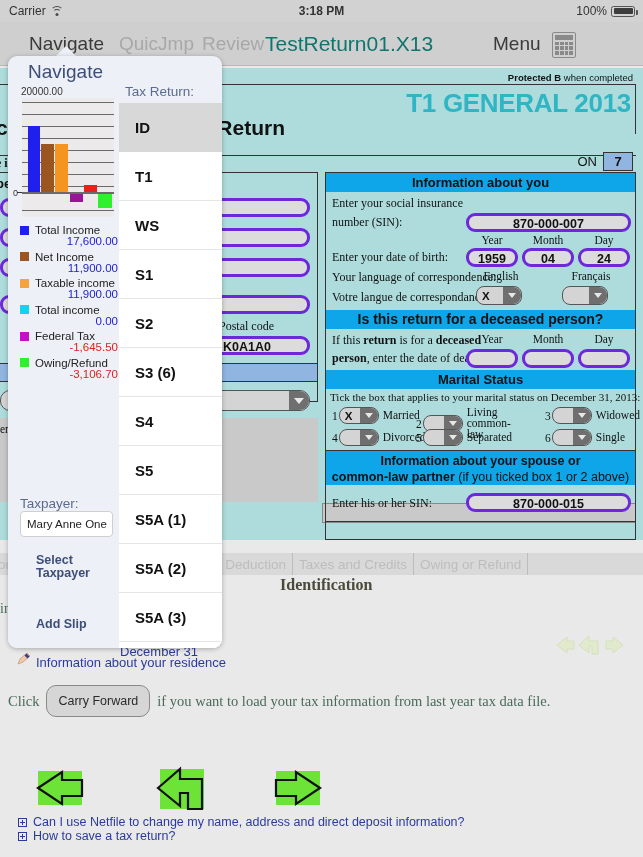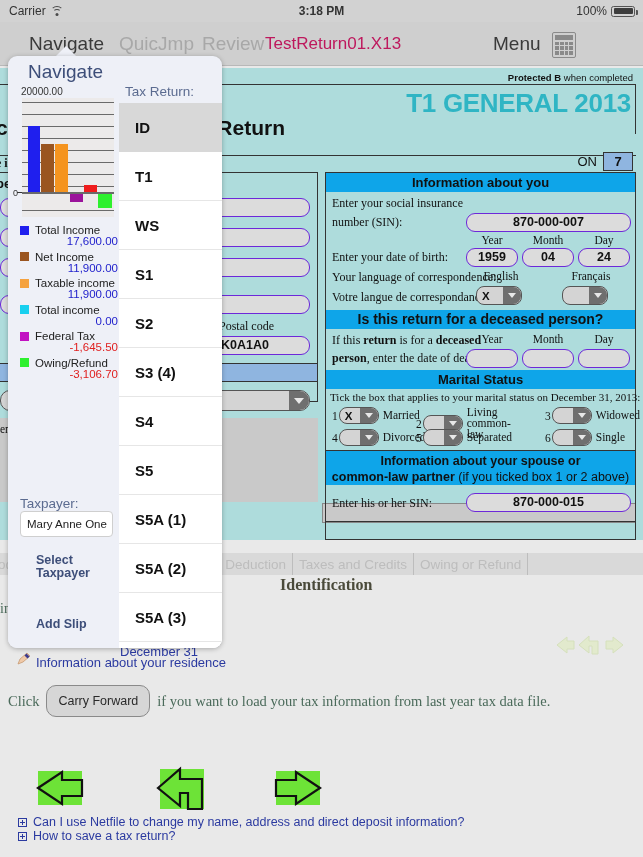--- a/index.html
+++ b/index.html
@@ -36,21 +36,21 @@
   .toolbar {
     position: absolute; top: 22px; left: 0; width: 643px; height: 44px;
     background: #cfcfcf; border-bottom: 1px solid #b8b8b8;
     display: flex; align-items: center;
   }
   .tb-btn { font-size: 19px; color: #3a3a3a; padding: 0 6px; }
   .tb-btn.dim { color: #a8a8a8; }
   .tb-nav { position: absolute; left: 23px; }
   .tb-quic { position: absolute; left: 113px; }
   .tb-rev { position: absolute; left: 196px; }
-  .tb-title { position: absolute; left: 265px; font-size: 17px; color: #be185d; }
+  .tb-title { position: absolute; left: 265px; font-size: 21px; color: #0f766e; }
   .tb-menu { position: absolute; left: 487px; }
   .tb-calc { position: absolute; left: 552px; top: 10px; width: 24px; height: 26px; }
   .tb-close { position: absolute; left: 600px; top: 10px; width: 26px; height: 26px; }
   .calc-icon { width: 24px; height: 26px; border: 1.6px solid #8a8a8a; border-radius: 2px;
                background: #cfcfcf; padding: 2px; display: flex; flex-direction: column; gap: 1.5px; }
   .calc-icon .disp { height: 5px; background: #8a8a8a; }
   .calc-icon .grid { flex: 1; display: grid; grid-template-columns: repeat(4, 1fr);
                      grid-template-rows: repeat(3, 1fr); gap: 1px; }
   .calc-icon .grid span { background: #8a8a8a; }
   .x-icon { width: 100%; height: 100%; position: relative; }
@@ -81,21 +81,21 @@
   .onbox { position: absolute; top: 86px; right: 46px; font-size: 13px; color: #111;
            font-family: "Liberation Sans", sans-serif; }
   .provbox { position: absolute; top: 84px; right: 10px; width: 30px; height: 19px;
              background: #8fb5e0; border: 1px solid #333; text-align: center; font-size: 13px;
              font-weight: bold; color: #111; line-height: 18px; font-family: "Liberation Sans", sans-serif; }
 
   
   .lcol { position: absolute; top: 104px; left: 6px; width: 330px; height: 230px; border: 1px solid #333; }
   .lcol-hd { position: absolute; top: 108px; left: 14px; font-size: 13px; font-weight: bold; color:#111;
              font-family: "Liberation Sans", sans-serif; }
-  .fld { position: absolute; height: 19px; background: #dcdcdc; border: 1px solid #6d28d9; border-radius: 9px; }
+  .fld { position: absolute; height: 19px; background: #dcdcdc; border: 3px solid #6d28d9; border-radius: 9px; }
   .fld.val { font-size: 12.5px; font-weight: bold; color: #111; padding-left: 10px; line-height: 17px;
              font-family: "Liberation Sans", sans-serif; }
   .fld.valc { font-size: 12.5px; font-weight: bold; color: #111; text-align: center; line-height: 17px;
               font-family: "Liberation Sans", sans-serif; }
   .pccap { position: absolute; font-size: 12px; color: #111; }
   .resbar { position: absolute; background: #8fb5e0; border: 1px solid #333;
             font-family: "Liberation Sans", sans-serif; font-weight: bold; font-size: 12.5px;
             color: #111; text-align: center; line-height: 17px; }
   .drop { position: absolute; height: 21px; background: #d4d4d4; border: 1px solid #555; border-radius: 10px;
           display: flex; align-items: center; justify-content: flex-end; }
@@ -551,21 +551,21 @@
     </div>
 
     <div class="pop-list">
       <div class="list-title">Tax Return:</div>
       <div class="list-scroll">
         <div class="list-item sel">ID</div>
         <div class="list-item">T1</div>
         <div class="list-item">WS</div>
         <div class="list-item">S1</div>
         <div class="list-item">S2</div>
-        <div class="list-item">S3 (4)</div>
+        <div class="list-item">S3 (6)</div>
         <div class="list-item">S4</div>
         <div class="list-item">S5</div>
         <div class="list-item">S5A (1)</div>
         <div class="list-item">S5A (2)</div>
         <div class="list-item">S5A (3)</div>
         <div class="list-item">S5A (4)</div>
 
       </div>
     </div>
   </div>

